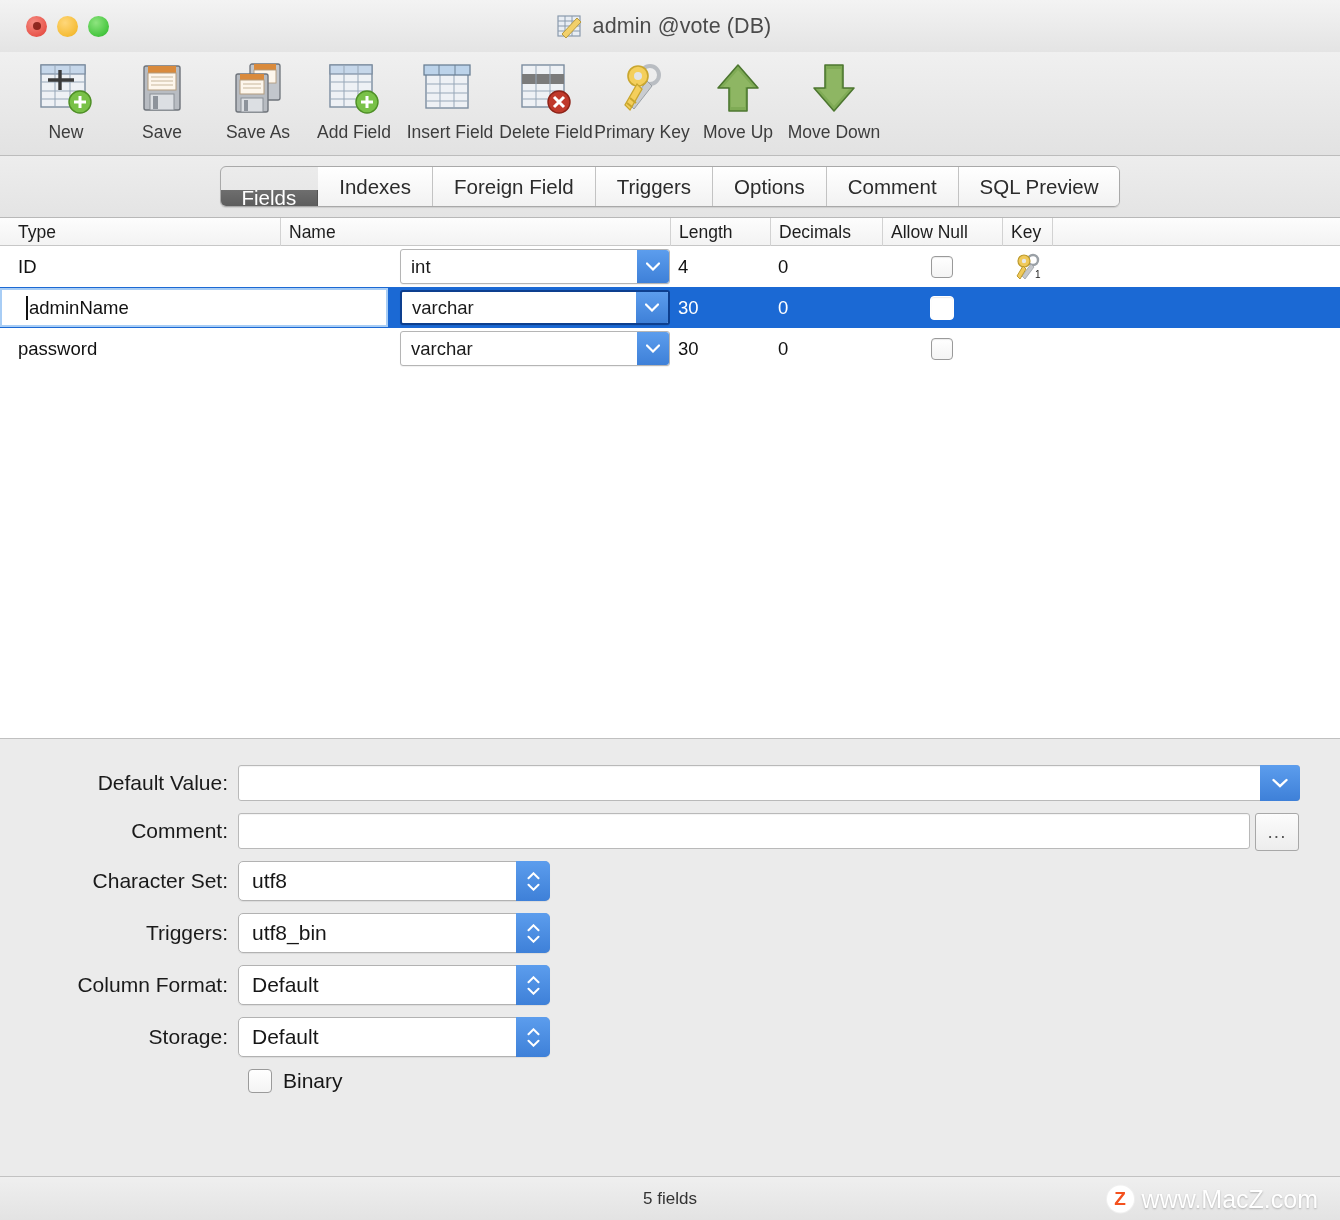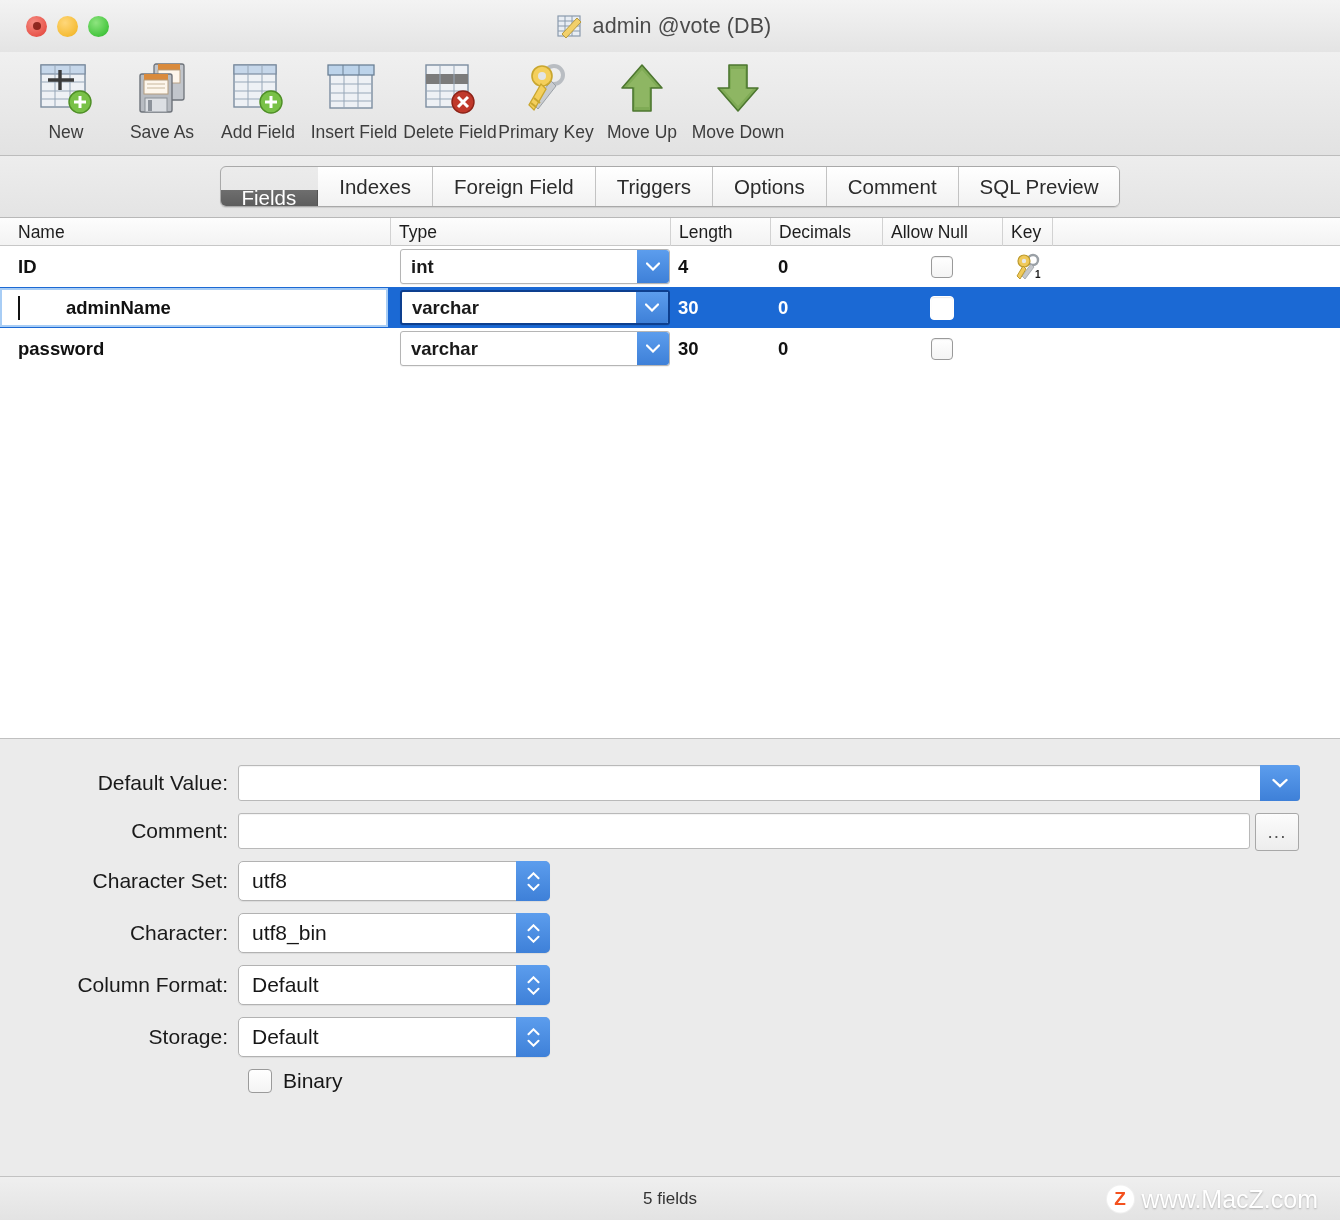--- a/index.html
+++ b/index.html
@@ -121,21 +121,21 @@
   .c-name  { width: 390px; }
   .c-type  { width: 280px; }
   .c-len   { width: 100px; }
   .c-dec   { width: 112px; }
   .c-null  { width: 120px; }
   .c-key   { width: 50px; }
   .c-rest  { flex: 1; }
 
   .trow {
     display: flex; align-items: center;
-    height: 41px; position: relative; font-weight: bold;
+    height: 41px; position: relative;
   }
   .trow.selected { background: #1b69d4; }
   .trow.editing .cell-name-box {
     border: 2px solid #a8cdf5;
     background: #ffffff;
   }
   .cell {
     height: 41px; display: flex; align-items: center;
     font-size: 18.5px; color: #111;
     padding-left: 8px;
@@ -143,21 +143,21 @@
   }
   .cell.c-name { padding-left: 0; }
   .trow.selected .cell { color: #ffffff; }
 
   .cell-name-box {
     width: 388px; height: 39px;
     display: flex; align-items: center;
     padding-left: 18px;
     font-size: 18.5px;
   }
-  .trow.editing .cell-name-box { padding-left: 16px; gap: 45px; }
+  .trow.editing .cell-name-box { padding-left: 24px; }
   .caret {
     display: inline-block; width: 2px; height: 24px;
     background: #111; margin-right: 1px;
   }
 
   
   .combo {
     position: relative;
     width: 272px; height: 35px;
     background: #ffffff;
@@ -324,20 +324,35 @@
           <line x1="17" y1="3" x2="17" y2="45" stroke="#97a7b8"></line>
           <line x1="32" y1="3" x2="32" y2="45" stroke="#97a7b8"></line>
           <path d="M10 18 h26 M22 8 v20" stroke="#3b3b3b" stroke-width="3.4" fill="none"></path>
           <circle cx="42" cy="40" r="11" fill="#79c148" stroke="#4e8f26" stroke-width="1.4"></circle>
           <path d="M36 40 h12 M42 34 v12" stroke="#ffffff" stroke-width="3"></path>
         </svg>
       </div>
       <div class="tlabel">New</div>
     </div>
 
+    <div class="tbtn">
+      <div class="glyph">
+        <svg width="56" height="54" viewBox="0 0 56 54">
+          <rect x="10" y="4" width="36" height="44" rx="2" fill="#b8bcc2" stroke="#6e737a" stroke-width="1.4"></rect>
+          <rect x="14" y="4" width="28" height="7" fill="#d98a3c"></rect>
+          <rect x="14" y="11" width="28" height="17" fill="#fdf6ec" stroke="#b39c7e" stroke-width="1"></rect>
+          <line x1="17" y1="15" x2="39" y2="15" stroke="#c8b79c"></line>
+          <line x1="17" y1="19" x2="39" y2="19" stroke="#c8b79c"></line>
+          <line x1="17" y1="23" x2="39" y2="23" stroke="#c8b79c"></line>
+          <rect x="16" y="32" width="24" height="16" fill="#dcdfe3" stroke="#8a8f96" stroke-width="1"></rect>
+          <rect x="19" y="34" width="5" height="13" fill="#8d939b"></rect>
+        </svg>
+      </div>
+      <div class="tlabel">Save</div>
+    </div>
 
     <div class="tbtn">
       <div class="glyph">
         <svg width="56" height="54" viewBox="0 0 56 54">
           <rect x="20" y="2" width="30" height="36" rx="2" fill="#c2c6cc" stroke="#6e737a" stroke-width="1.3"></rect>
           <rect x="24" y="2" width="22" height="6" fill="#d98a3c"></rect>
           <rect x="24" y="8" width="22" height="13" fill="#fdf6ec" stroke="#b39c7e" stroke-width=".9"></rect>
           <rect x="6" y="12" width="32" height="38" rx="2" fill="#b8bcc2" stroke="#6e737a" stroke-width="1.4"></rect>
           <rect x="10" y="12" width="24" height="6" fill="#d98a3c"></rect>
           <rect x="10" y="18" width="24" height="14" fill="#fdf6ec" stroke="#b39c7e" stroke-width="1"></rect>
@@ -458,22 +473,22 @@
         </div>
       <div class="tab">
           <span>SQL Preview</span>
         </div>
     </div>
   </div>
 
   <div class="table-area">
 
     <div class="thead">
+      <div class="th c-type">Type</div>
       <div class="th c-name">Name</div>
-      <div class="th c-type">Type</div>
       <div class="th c-len">Length</div>
       <div class="th c-dec">Decimals</div>
       <div class="th c-null">Allow Null</div>
       <div class="th c-key">Key</div>
       <div class="th c-rest"></div>
     </div>
 
     <div class="trow">
       <div class="cell c-name">
         <div class="cell-name-box">
@@ -590,21 +605,21 @@
               <path d="M1.5 6.2 L6.5 1.3 L11.5 6.2" fill="none" stroke="#fff" stroke-width="2" stroke-linecap="round"></path>
             </svg>
           <svg viewBox="0 0 13 8">
               <path d="M1.5 1.8 L6.5 6.7 L11.5 1.8" fill="none" stroke="#fff" stroke-width="2" stroke-linecap="round"></path>
             </svg>
         </span>
       </div>
     </div>
 
     <div class="frow">
-      <div class="flabel">Character:</div>
+      <div class="flabel">Triggers:</div>
       <div class="fsel">
         <span class="fsel-text">utf8_bin</span>
         <span class="step">
           <svg viewBox="0 0 13 8">
               <path d="M1.5 6.2 L6.5 1.3 L11.5 6.2" fill="none" stroke="#fff" stroke-width="2" stroke-linecap="round"></path>
             </svg>
           <svg viewBox="0 0 13 8">
               <path d="M1.5 1.8 L6.5 6.7 L11.5 1.8" fill="none" stroke="#fff" stroke-width="2" stroke-linecap="round"></path>
             </svg>
         </span>

